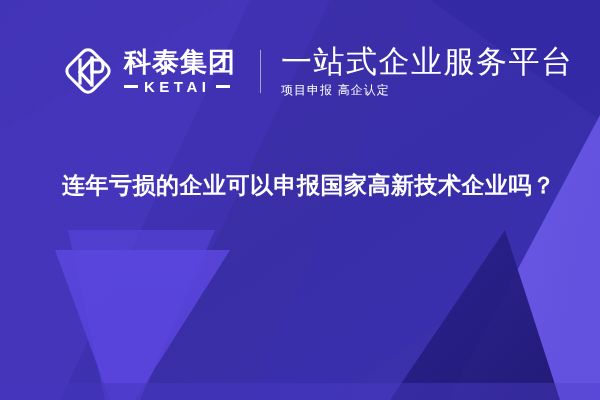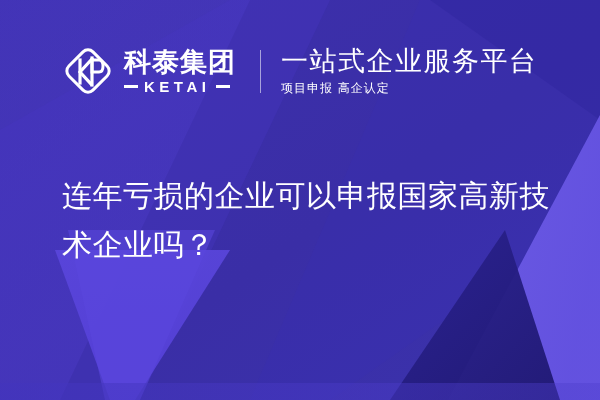--- a/index.html
+++ b/index.html
@@ -100,21 +100,21 @@
     flex: 0 0 1px;
   }
 
   .tagline {
     display: flex;
     flex-direction: column;
     justify-content: center;
   }
   .tagline-main {
     font-family: Liberation Sans, sans-serif;
-    font-size: 27px;
+    font-size: 31px;
     color: #ffffff;
     letter-spacing: 1.5px;
     line-height: 1.15;
     white-space: nowrap;
   }
   .tagline-sub {
     font-family: "DejaVu Serif", "Liberation Serif", serif;
     font-size: 12px;
     color: #ffffff;
     letter-spacing: 1px;
@@ -124,22 +124,22 @@
   }
 
   
   .headline {
     position: absolute;
     left: 62px;
     top: 152px;
     width: 500px;
     z-index: 5;
     font-family: "DejaVu Sans", "Liberation Sans", sans-serif;
-    font-size: 30px;
-    font-weight: normal;
+    font-size: 23px;
+    font-weight: bold;
     color: #ffffff;
     line-height: 1.62;
     letter-spacing: 0.5px;
   }
 </style>
 </head>
 <body>
 
 <div class="banner">
 

